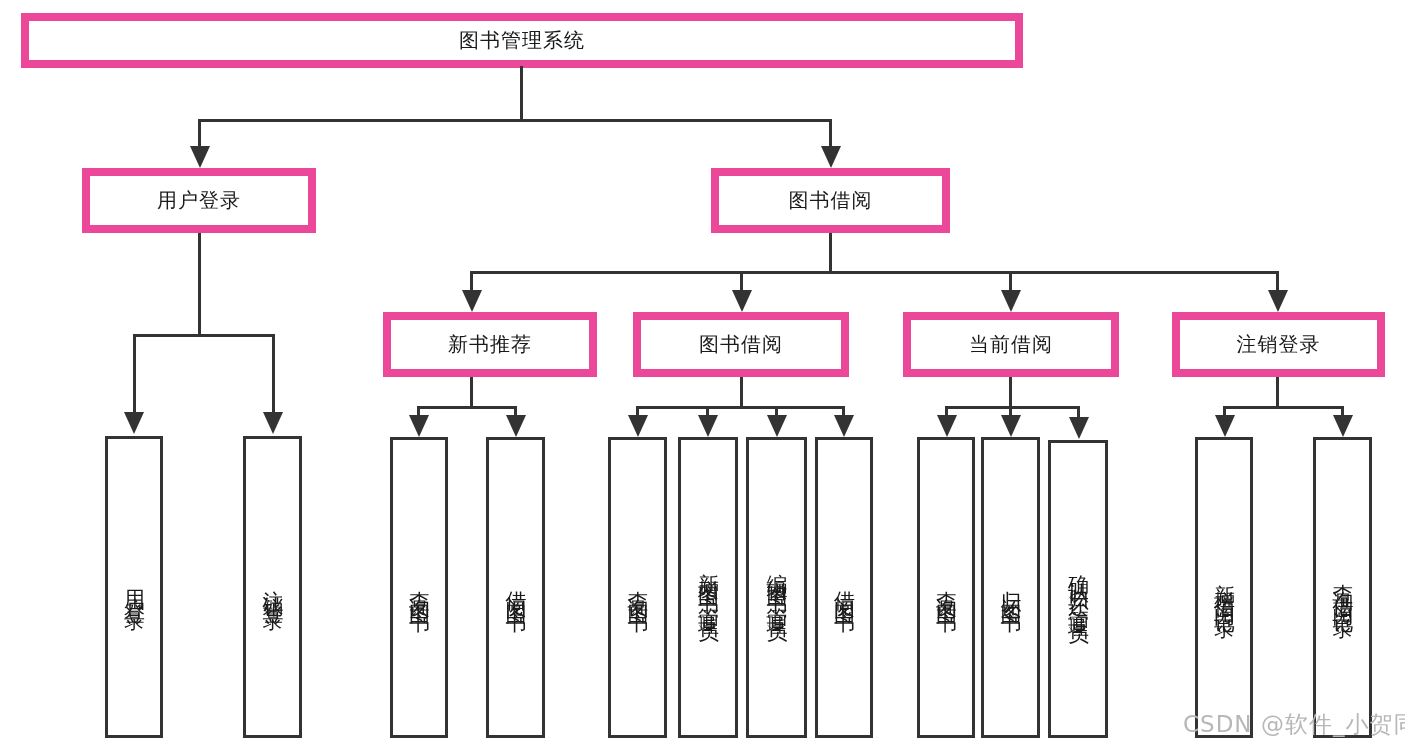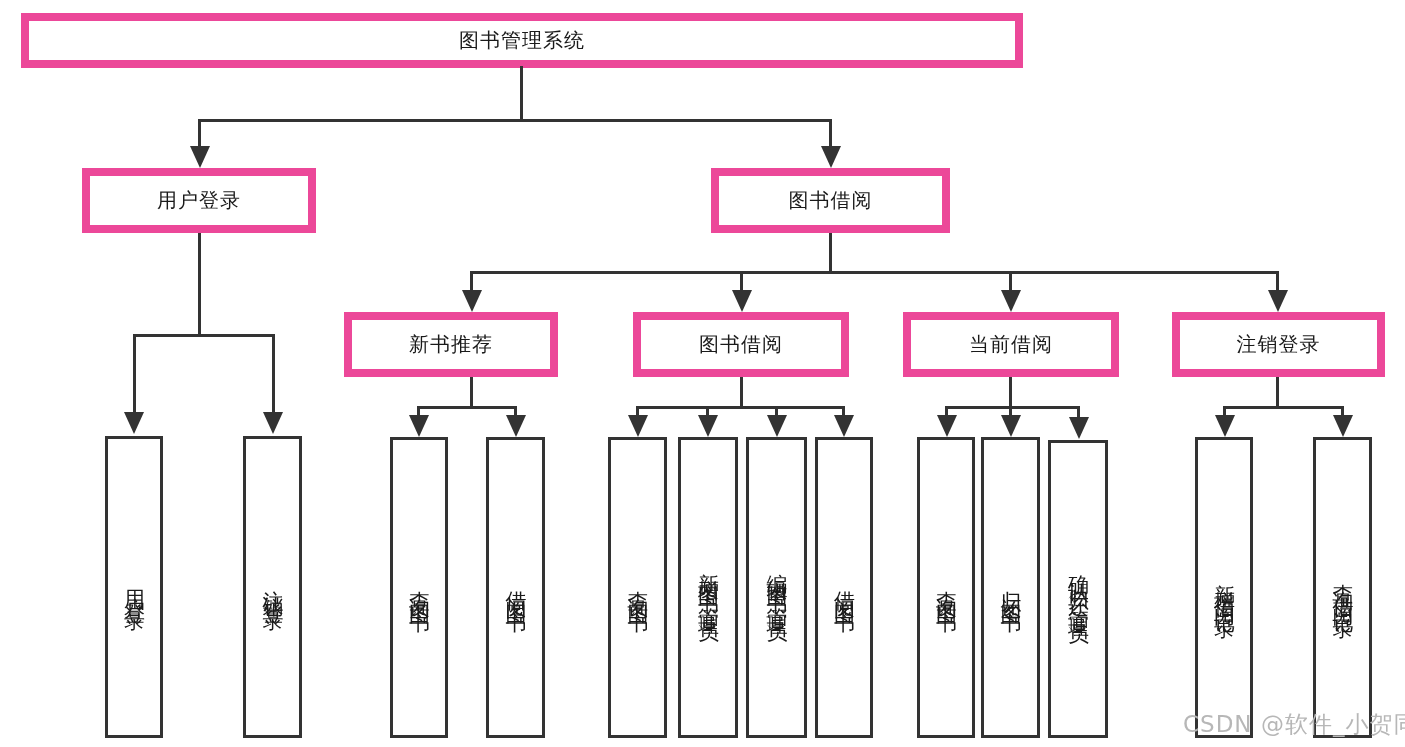--- a/index.html
+++ b/index.html
@@ -99,21 +99,21 @@
     <div class="ln" style="left:470px;top:271px;width:3px;height:20px;"></div>
     <div class="arrow" style="left:462px;top:290px;"></div>
     <div class="ln" style="left:740px;top:271px;width:3px;height:20px;"></div>
     <div class="arrow" style="left:732px;top:290px;"></div>
     <div class="ln" style="left:1009px;top:271px;width:3px;height:20px;"></div>
     <div class="arrow" style="left:1001px;top:290px;"></div>
     <div class="ln" style="left:1276px;top:271px;width:3px;height:20px;"></div>
     <div class="arrow" style="left:1268px;top:290px;"></div>
   </div>
 
-  <div class="box" style="left:344px;top:312px;width:214px;height:65px;">
+  <div class="box" style="left:383px;top:312px;width:214px;height:65px;">
     <span>新书推荐</span>
   </div>
   <div class="box" style="left:903px;top:312px;width:216px;height:65px;">
     <span>当前借阅</span>
   </div>
   <div class="box" style="left:633px;top:312px;width:216px;height:65px;">
     <span>图书借阅</span>
   </div>
   <div class="box" style="left:1172px;top:312px;width:213px;height:65px;">
     <span>注销登录</span>

